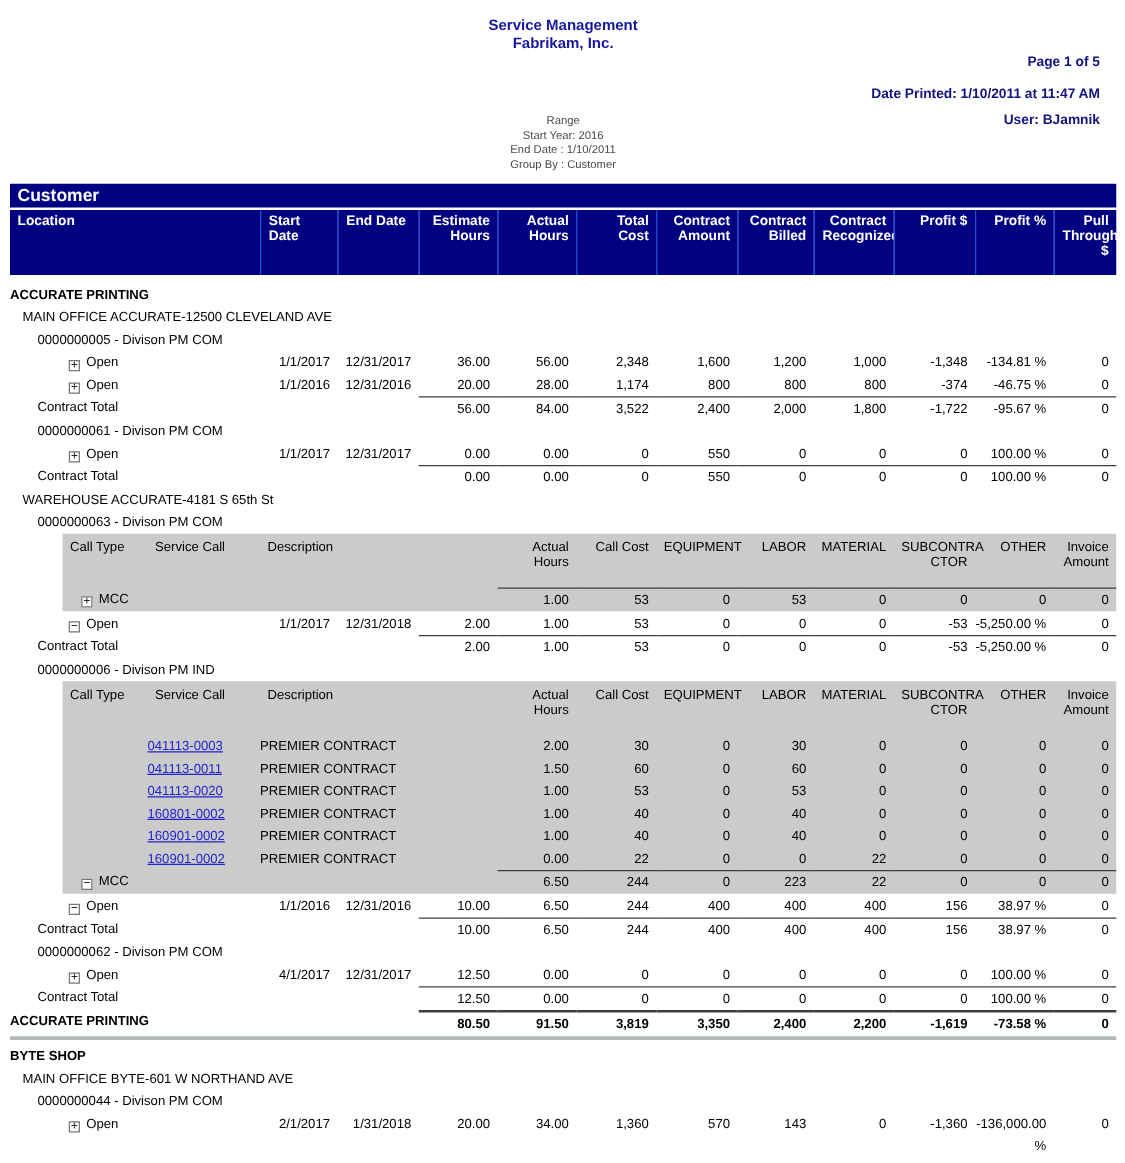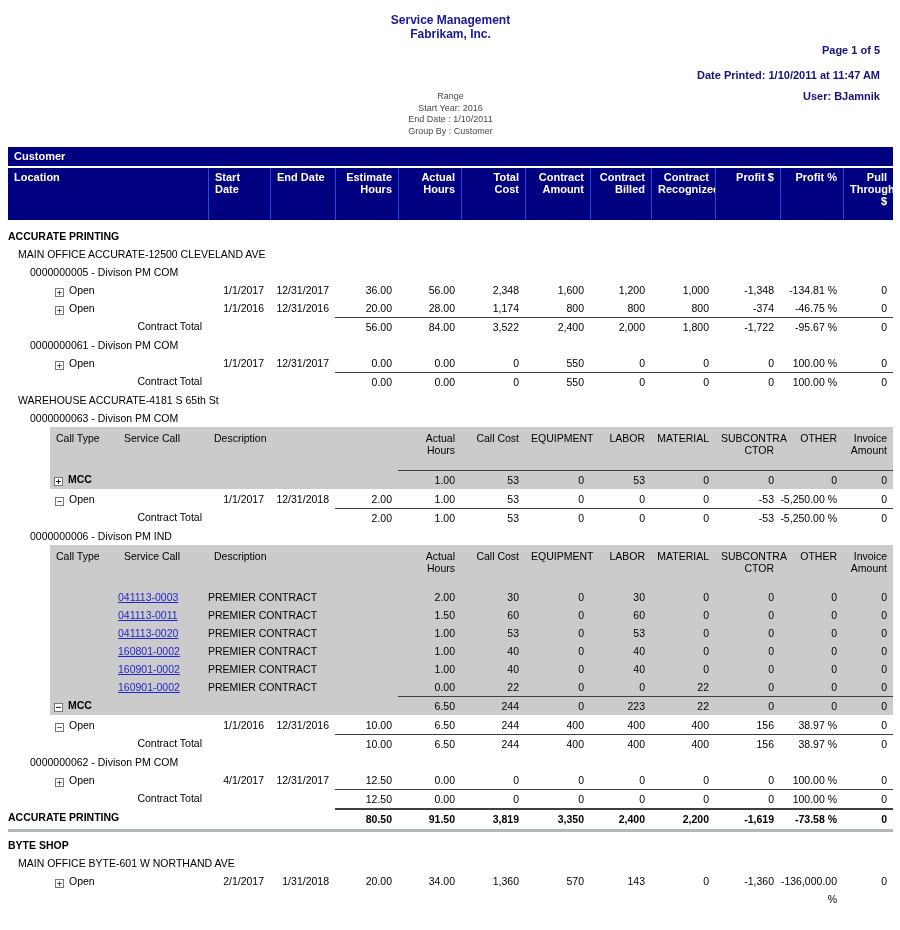--- a/index.html
+++ b/index.html
@@ -16,60 +16,60 @@
   .subs  { text-align:center; margin-top:7px; font-size:12px; font-weight:bold; color:var(--subtitle,#17179c); line-height:14px; }
   .meta  { position:absolute; top:26px; right:20px; text-align:right; font-size:11px; font-weight:bold; color:var(--meta,#13137e);margin-top:18px; }
   .meta .m1 { margin-bottom:13px; }
   .meta .m2 { margin-bottom:9px; }
 
   .range { margin-top:50px; font-size:9px; color:#4a4a4a; line-height:11.5px;text-align:center; }
 
   
   .band {
     margin-top:10px; background:var(--navy,#000080); color:#fff;
-    font-weight:bold; font-size:11px; height:19px; line-height:19px; padding-left:6px;
+    font-weight:bold; font-size:14px; height:19px; line-height:19px; padding-left:6px;
   }
   .g  { display:grid; grid-template-columns:200px 62px 65px 63px 63px 64px 65px 61px 64px 65px 63px 50px; }
   .sg { display:grid; grid-template-columns:68px 90px 190px 63px 64px 65px 61px 64px 65px 63px 50px; }
   .hdr { margin-top:2px; }
   .hc {
     background:var(--navy,#000080); color:#fff; font-weight:bold; font-size:11px;
     padding:3px 6px; min-height:52px; white-space:pre-line;
   }
   .hc + .hc { border-left:1px solid #1d4ed8; }
   .hc.num { text-align:right; }
 
   
   .rows { margin-top:7px; }
   .row  { min-height:18px; line-height:18px; }
   .c    { padding:0 6px 0 0; }
   .num  { text-align:right; white-space:pre-line; }
   .lab  { padding-left:47px; white-space:nowrap; }
-  .indent1 { padding-left:22px;text-align:right; }
+  .indent1 { padding-left:22px; }
   .lrow { height:18px; line-height:18px; }
   .customer { font-weight:bold; margin-top:4px; }
   .location { padding-left:10px; }
   .contract { padding-left:22px; }
   .tl  { border-top:1px solid var(--dark-rule,#3f3f3f); }
   .tl2 { border-top:2px solid var(--dark-rule,#3f3f3f); }
   .bold { font-weight:bold; }
   .custbar { height:3px; background:var(--gray-rule,#b2b8b8); margin:1px 0 3px; }
 
   .exp {
     display:inline-block; width:9px; height:9px; border:1px solid #777; background:#fff;
     color:#222; line-height:7px; text-align:center; font-size:9px; margin-right:5px;
     vertical-align:-1px; font-family:"DejaVu Sans Mono", monospace; cursor:default;
   }
 
   
   .sub { margin-left:42px; background:var(--gray,#cbcbcb); padding-top:2px; margin-bottom:1px; }
   .sh  { padding:3px 6px 14px 6px; white-space:pre-line; }
   .sub .row { min-height:18px; line-height:18px; }
   .sub a { color:var(--link,#2424cc); text-decoration:underline; }
-  .sub .lab { padding-left:4px;font-weight:bold; }
+  .sub .lab { padding-left:15px; }
 </style>
 </head>
 <body>
 
 <div class="page">
 
 
   <div class="subs">
     <div>Service Management</div>
     <div>Fabrikam, Inc.</div>
@@ -416,20 +416,21 @@
         <div class="c num tl2">3,350</div>
         <div class="c num tl2">2,400</div>
         <div class="c num tl2">2,200</div>
         <div class="c num tl2">-1,619</div>
         <div class="c num tl2">-73.58 %</div>
         <div class="c num tl2">0</div>
       </div>
       <div class="custbar"></div>
       <div class="lrow customer">BYTE SHOP</div>
       <div class="lrow location">MAIN OFFICE BYTE-601 W NORTHAND AVE</div>
+      <div class="lrow contract">0000000044 - Divison PM COM</div>
       <div class="g row">
         <div class="c lab"><span class="exp">+</span><span>Open</span></div>
         <div class="c num ">2/1/2017</div>
         <div class="c num ">1/31/2018</div>
         <div class="c num ">20.00</div>
         <div class="c num ">34.00</div>
         <div class="c num ">1,360</div>
         <div class="c num ">570</div>
         <div class="c num ">143</div>
         <div class="c num ">0</div>

